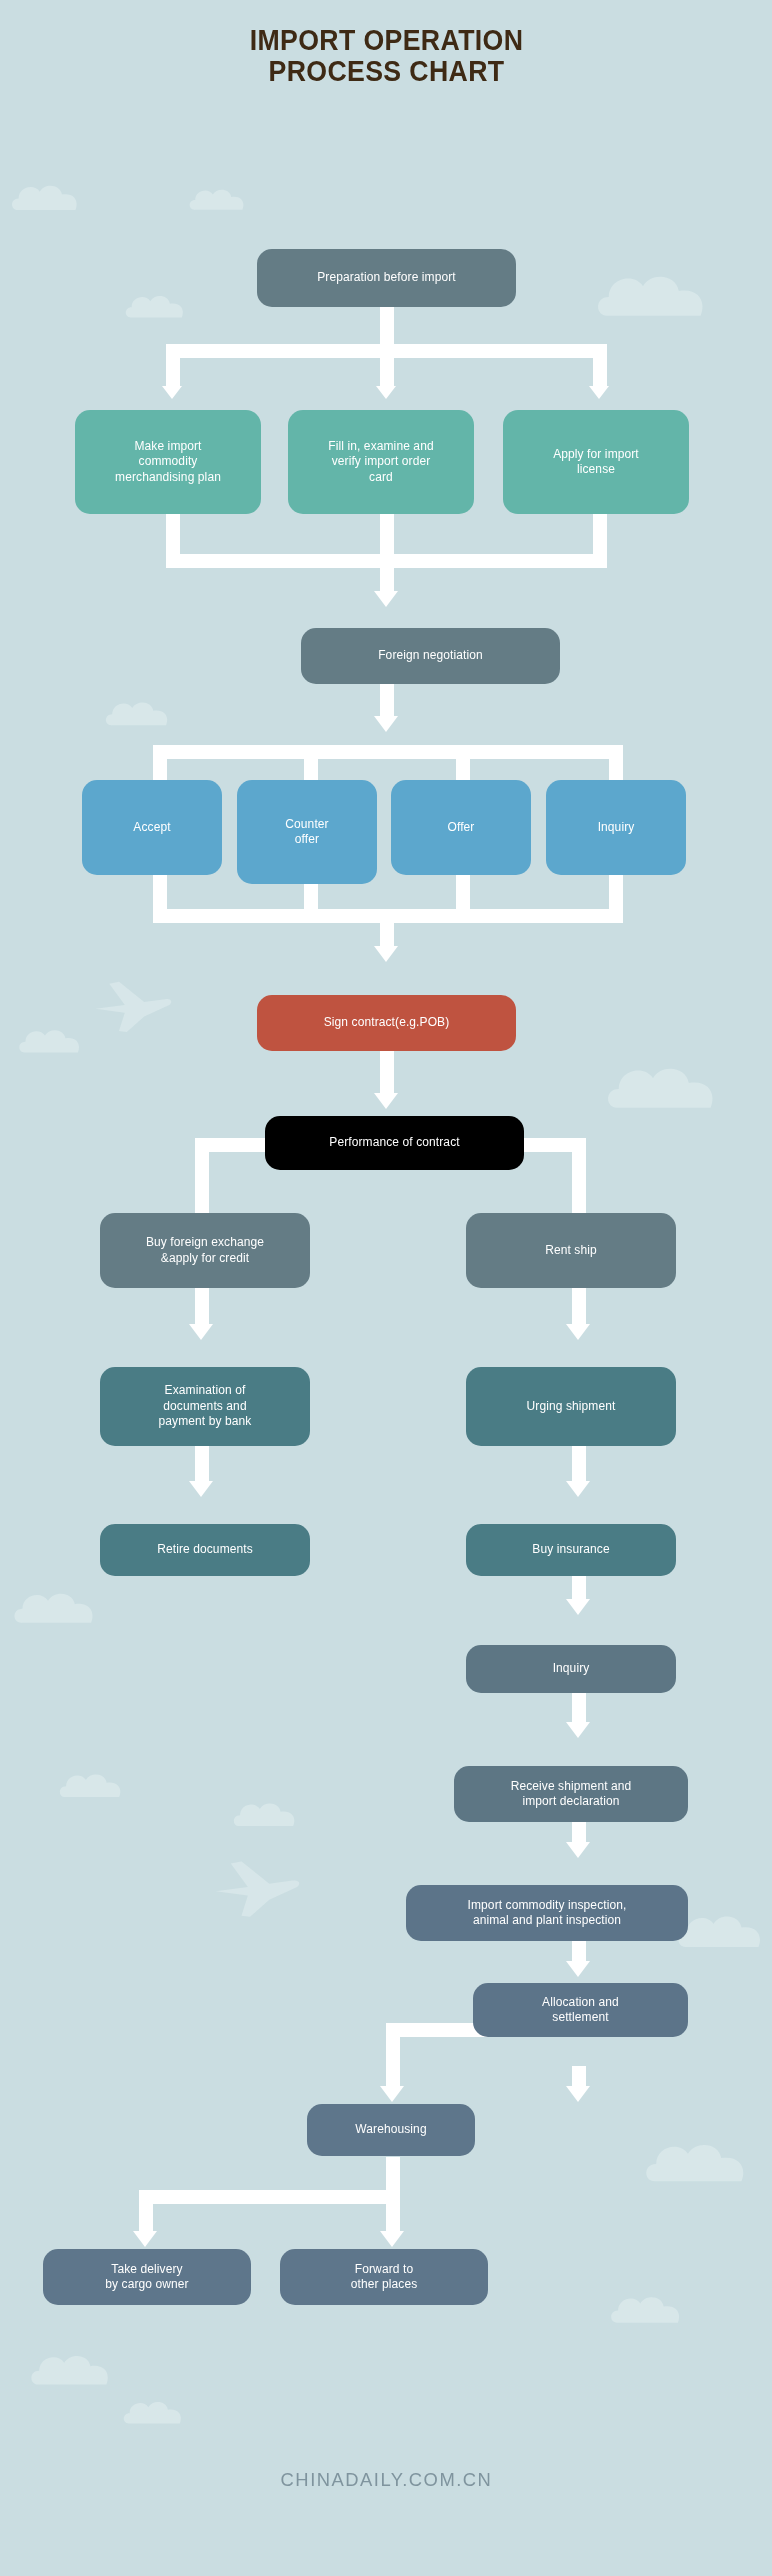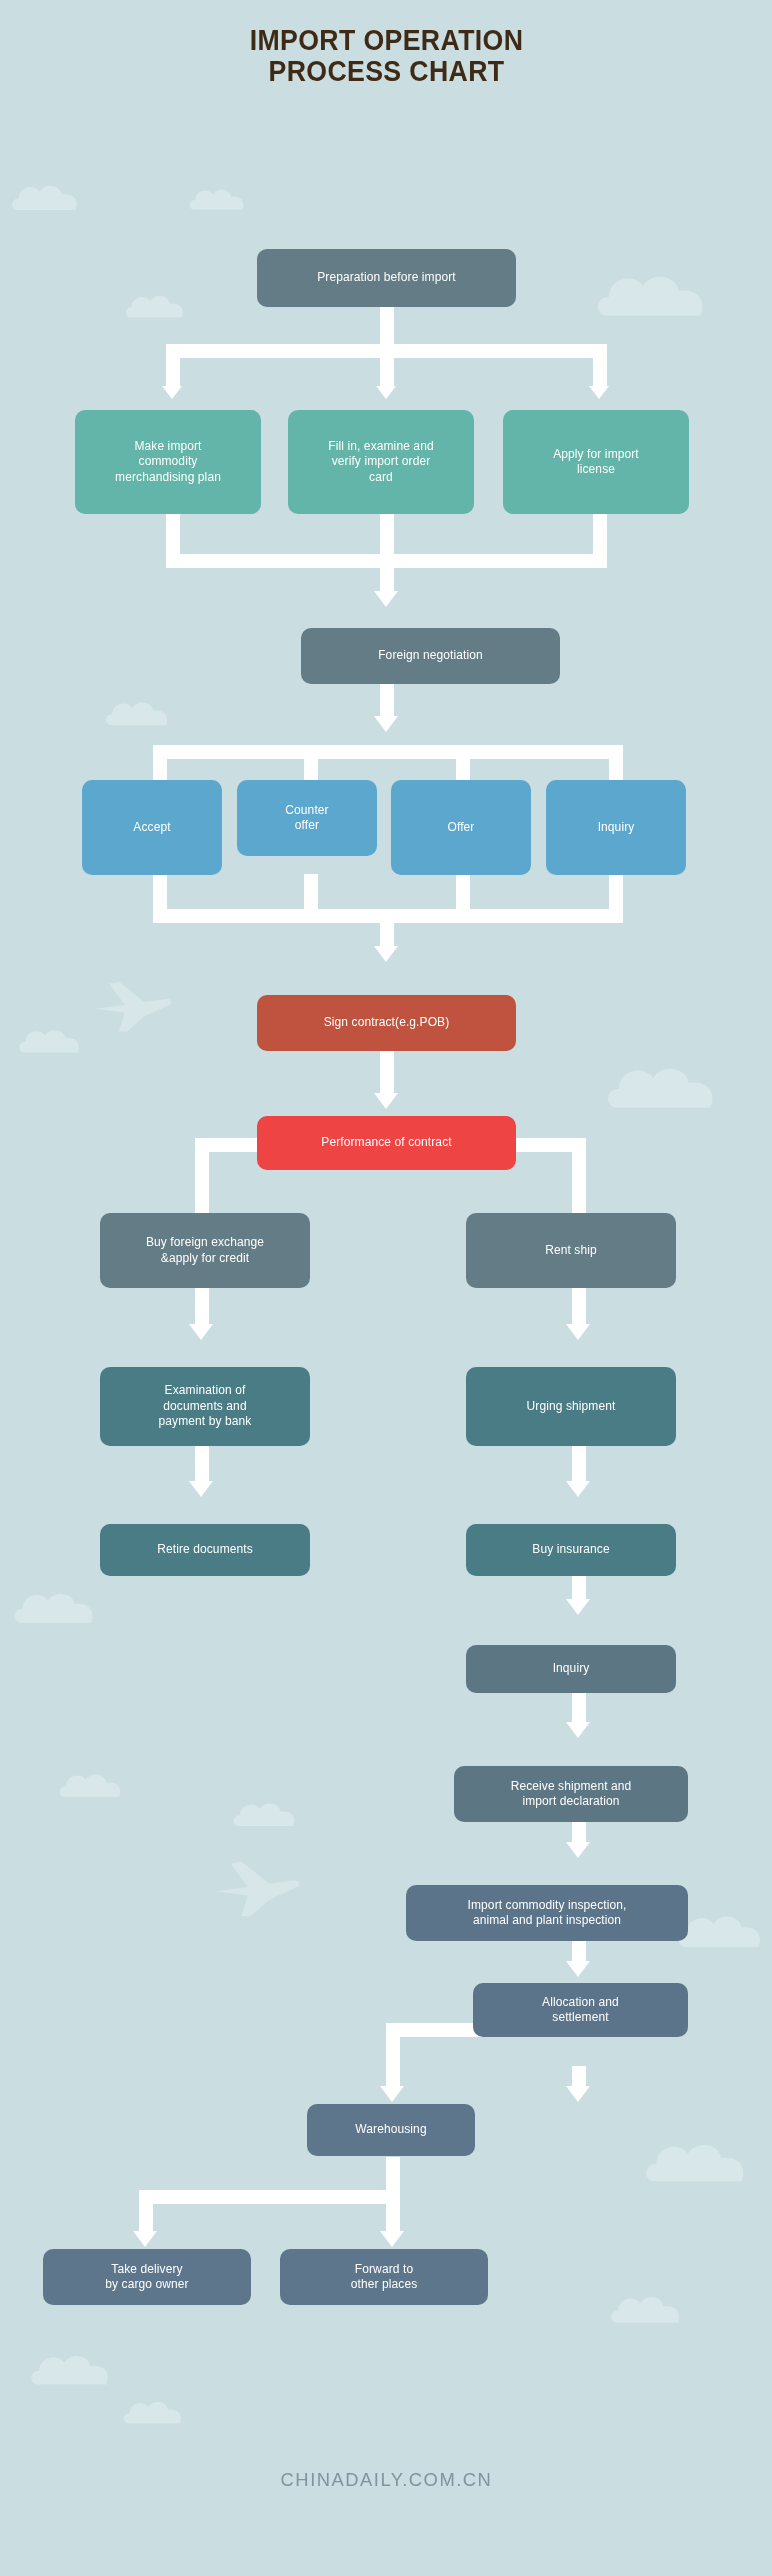--- a/index.html
+++ b/index.html
@@ -17,31 +17,31 @@
   .conn { position:absolute; background:#ffffff; }
   .arrow { position:absolute; width:0; height:0;
            border-left:12.6px solid transparent; border-right:12.6px solid transparent;
            border-top:16.4px solid #ffffff; }
   .arrow-sm { position:absolute; width:0; height:0;
            border-left:10.6px solid transparent; border-right:10.6px solid transparent;
            border-top:13.5px solid #ffffff; }
 
   
   .node {
-    position:absolute; border-radius:10px; color:#ffffff;
+    position:absolute; border-radius:15px; color:#ffffff;
     display:flex; align-items:center; justify-content:center; text-align:center;
     line-height:1.28; padding:5.8px 7.7px; font-size:12px;
     letter-spacing:0.1px;
   }
   .slate      { background:#647c85; }
   .slate-dk   { background:#5d7684; }
   .teal       { background:#63b5a9; }
   .blue       { background:#5ca7cd; }
   .red        { background:#bf5340;text-align:center; }
-  .brown      { background:#ef4444; }
+  .brown      { background:#000000;margin-left:8px; }
   .teal-dk    { background:#4a7c85; }
   .steel      { background:#5c7489; }
   .steel2     { background:#5e768b; }
 
   
   #title {
     position:absolute; left:0; right:0; top:25px; text-align:center;
     color:#3e2a15; font-weight:bold; font-size:29px; line-height:1.07;
     letter-spacing:0.4px;
     font-family:"Liberation Sans Narrow","Liberation Sans",sans-serif;
@@ -211,21 +211,21 @@
     </div>
   </div>
 
   <div class="node slate" style="left:257px;top:628px;width:259px;height:56px;margin-left:44px;">
     <span>Foreign negotiation</span>
   </div>
 
   <div class="node blue" style="left:82px;top:780px;width:140px;height:95px;">
     <span>Accept</span>
   </div>
-  <div class="node blue" style="left:237px;top:780px;width:140px;height:76px;">
+  <div class="node blue" style="left:237px;top:780px;width:140px;height:104px;">
     <div>
       <div>Counter</div>
       <div>offer</div>
     </div>
   </div>
   <div class="node blue" style="left:391px;top:780px;width:140px;height:95px;">
     <span>Offer</span>
   </div>
   <div class="node blue" style="left:546px;top:780px;width:140px;height:95px;">
     <span>Inquiry</span>

